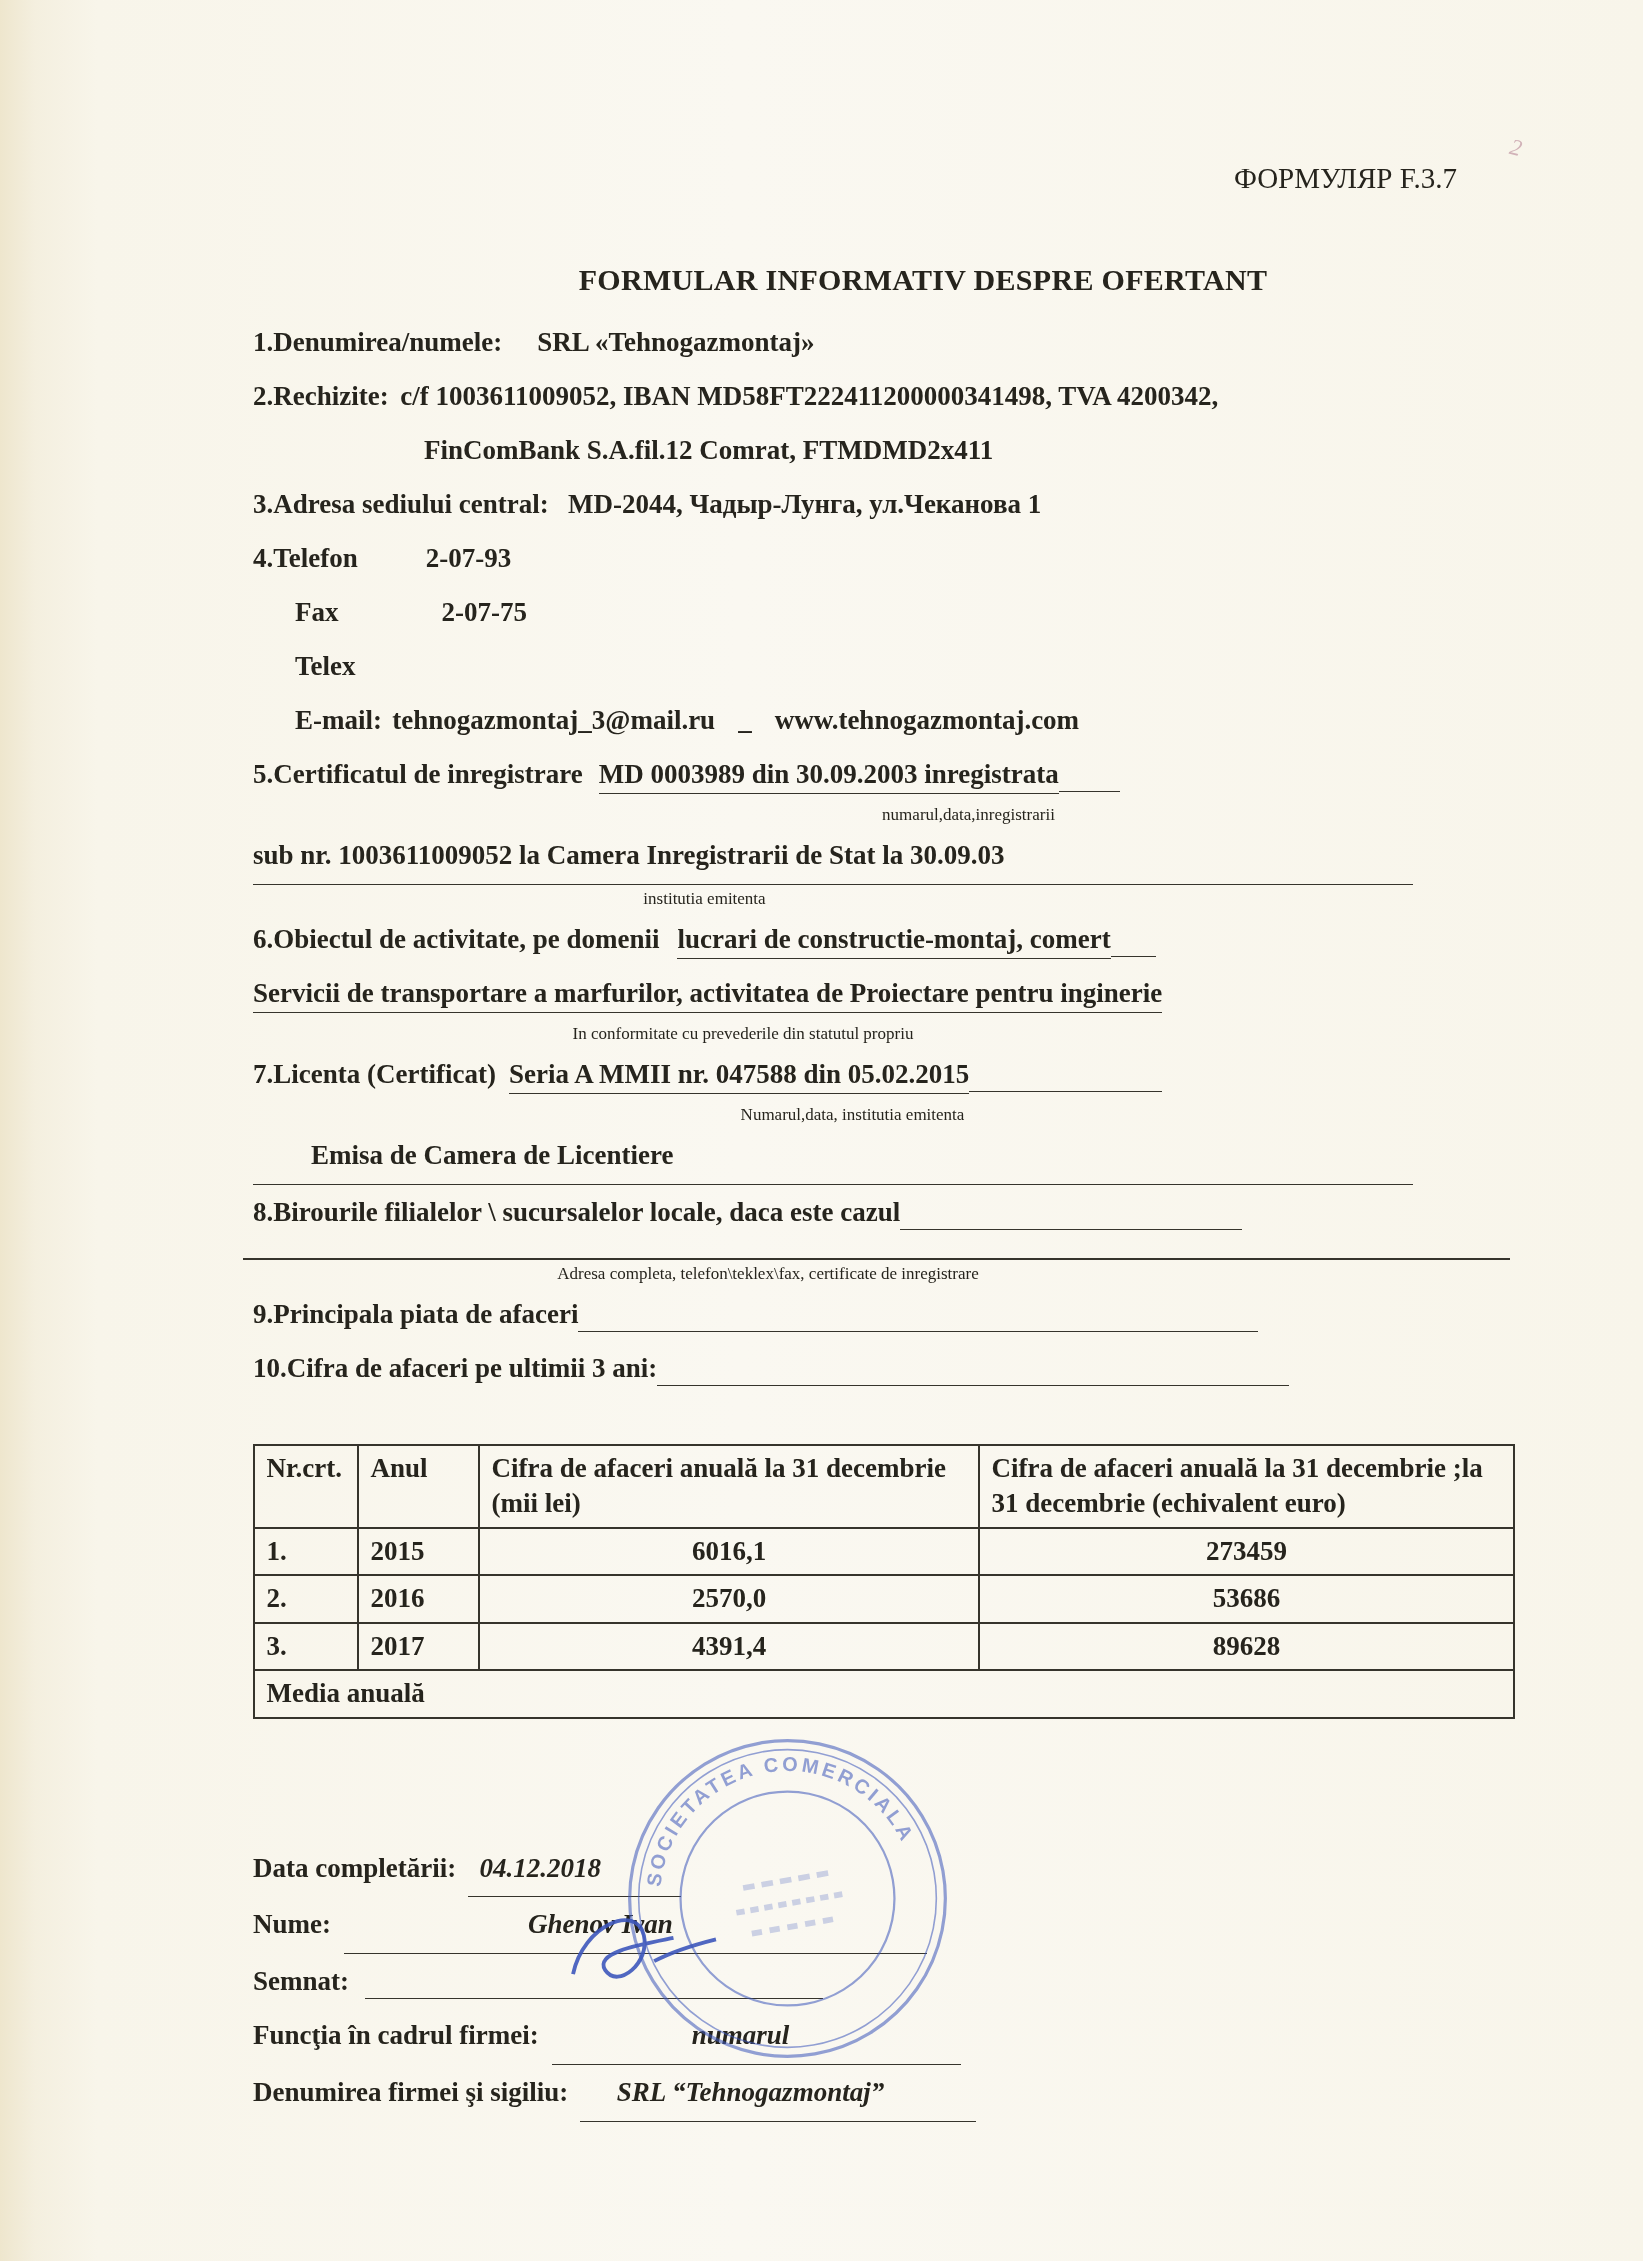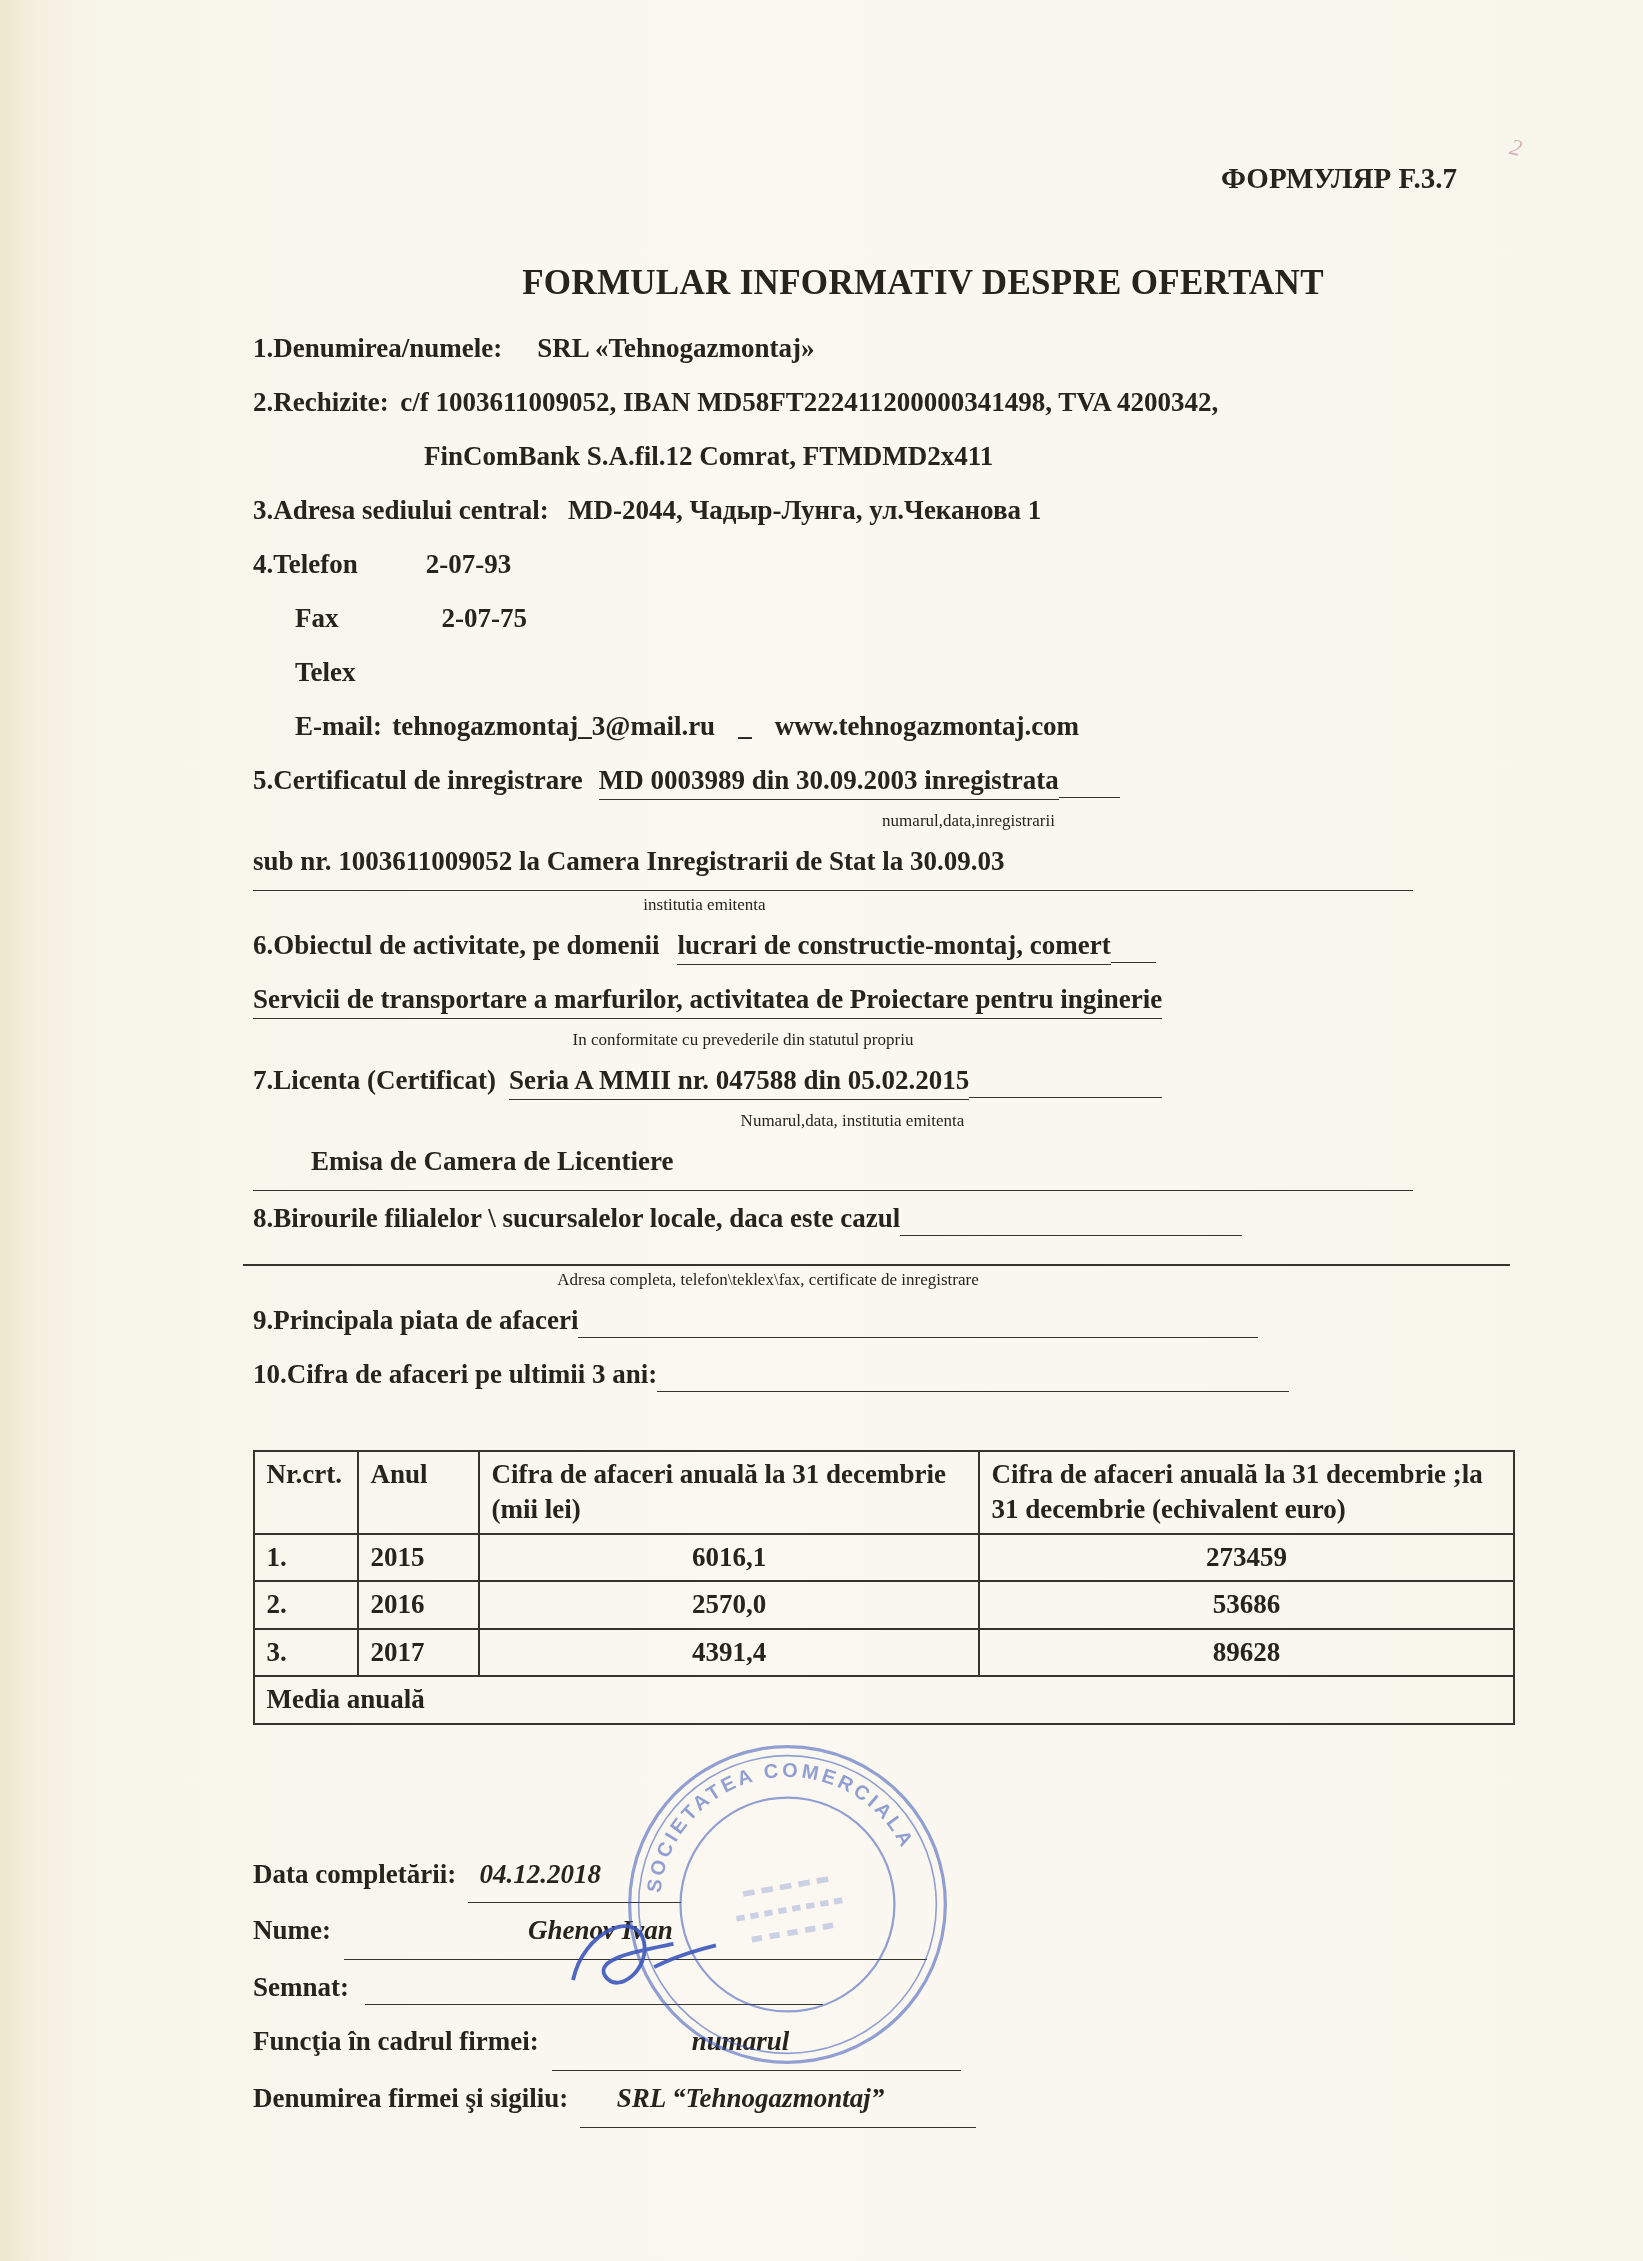--- a/index.html
+++ b/index.html
@@ -19,28 +19,28 @@
 
   .page-num {
     position: absolute; top: 135px; right: 122px;
     font-size: 23px; color: #c59da8; opacity: .75;
     transform: rotate(14deg);
     font-style: italic;
   }
 
   .form-code {
     position: absolute; top: 162px; right: 186px;
-    font-size: 29px; font-weight: 700;
+    font-size: 29px; font-weight: 400;
   }
 
   .content { position: absolute; left: 253px; top: 263px; width: 1263px; }
 
   .title {
     width: 1340px; text-align: center;
-    font-size: 35px; font-weight: 700; letter-spacing: 0.3px;
+    font-size: 30px; font-weight: 700; letter-spacing: 0.3px;
     margin-bottom: 18px;
   }
 
   .line { font-size: 27px; font-weight: 700; line-height: 54px; white-space: nowrap; }
   .caption { font-size: 17px; font-weight: 400; line-height: 27px; text-align: center; }
 
   .ul { border-bottom: 1.9px solid var(--line, #38362e); padding-bottom: 4px; }
   .fill {
     display: inline-block; height: 6.4px;
     border-bottom: 1.9px solid var(--line, #38362e);

